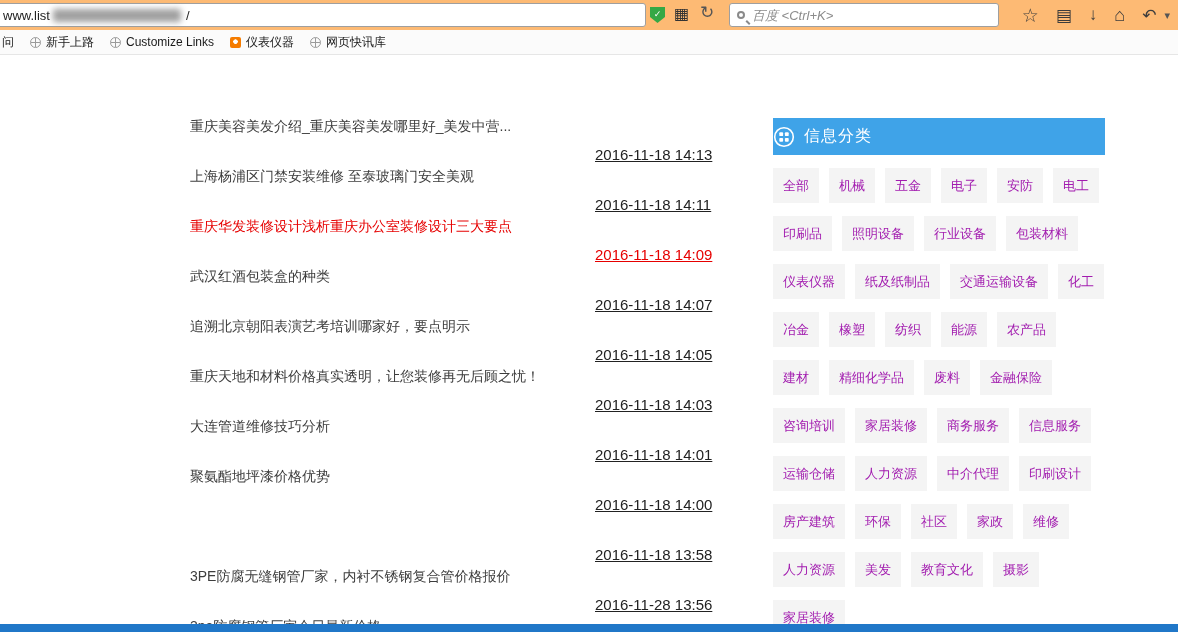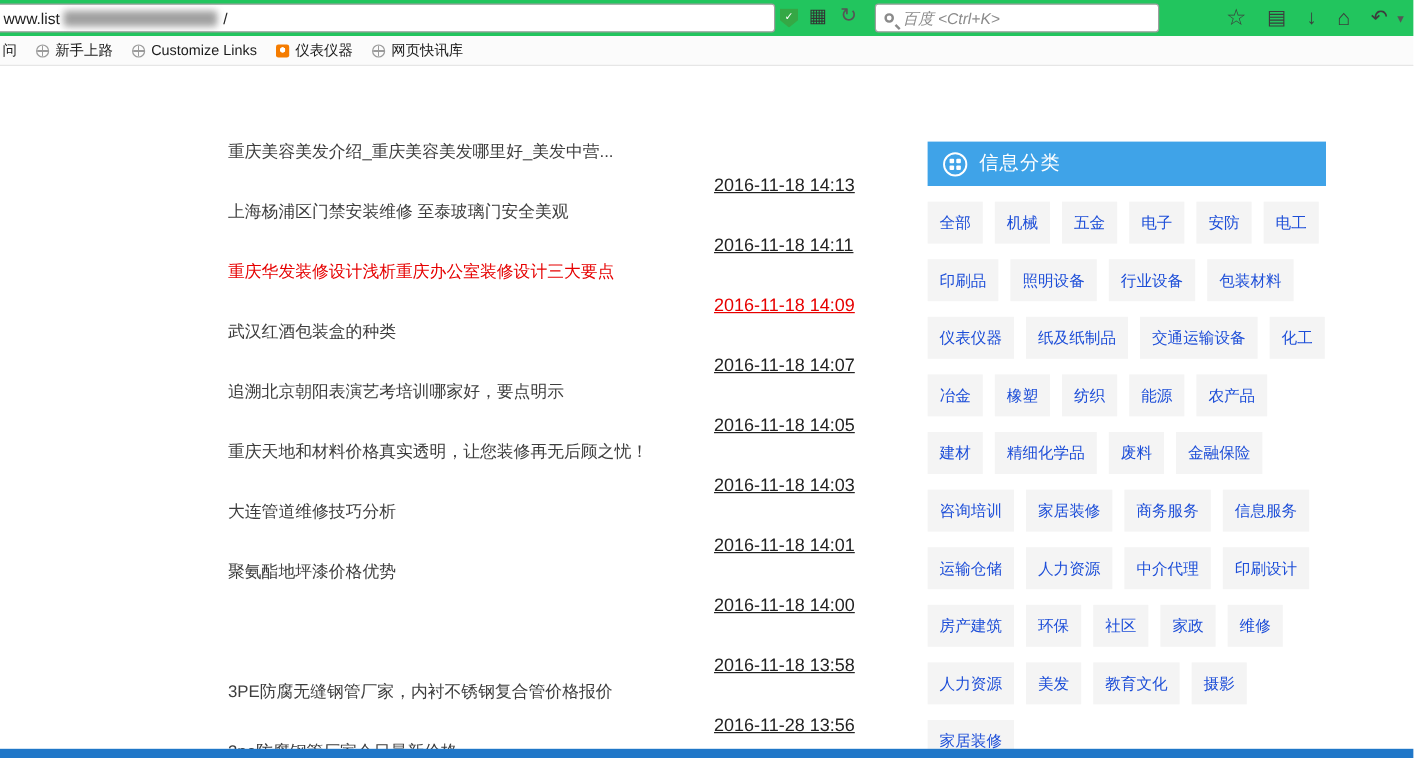--- a/index.html
+++ b/index.html
@@ -1,33 +1,33 @@
 <!DOCTYPE html>
 <html style="--accent_blue: #3FA3E8; --footer_blue: #2077C8; --highlight_red: #E60000; --suggested_icon_orange: #F57C00; --shield_green: #35A845;"><head>
 <meta charset="utf-8">
 <style>
   * { margin:0; padding:0; box-sizing:border-box; }
   html,body { width:1178px; height:632px; overflow:hidden; background:#fff;
     font-family:"Liberation Sans","DejaVu Sans",sans-serif; position:relative; }
 
   
-  .toolbar { position:absolute; top:0; left:0; right:0; height:30px; background:#22c55e;text-decoration:underline; }
+  .toolbar { position:absolute; top:0; left:0; right:0; height:30px; background:#fdba74;text-decoration:underline; }
   .addr-bar { position:absolute; left:-10px; top:3px; width:656px; height:24px;
     background:#fff; border:1px solid #9f9f9f; border-radius:3px;
     display:flex; align-items:center; padding-left:12px; font-size:13px; color:#222; }
   .url-blur { display:inline-block; width:128px; height:13px; background:#8f8f8f;
     filter:blur(3px); border-radius:2px; margin:0 5px 0 3px; opacity:.85; }
   .tb-icon { position:absolute; line-height:1; cursor:default; }
   .shield { left:650px; top:7px; width:15px; height:16px; background:var(--shield_green,#35A845);
     clip-path:polygon(0 0,100% 0,100% 62%,50% 100%,0 62%);
     display:flex; align-items:center; justify-content:center; }
   .shield span { color:#fff; font-size:9px; font-weight:bold; margin-top:-2px; }
   .qr { left:674px; top:6px; font-size:16px; color:#333; }
   .refresh { left:700px; top:4px; font-size:17px; color:#555; }
-  .search-box { position:absolute; left:729px; top:3px; width:237px; height:24px;
+  .search-box { position:absolute; left:729px; top:3px; width:270px; height:24px;
     background:#fff; border:1px solid #9f9f9f; border-radius:3px;
     display:flex; align-items:center; padding-left:7px; }
   .lens { width:8px; height:8px; border:2px solid #8a8a8a; border-radius:50%; position:relative; flex:none; }
   .lens::after { content:""; position:absolute; width:2px; height:5px; background:#8a8a8a;
     transform:rotate(-45deg); left:8px; top:7px; }
   .search-input { border:none; outline:none; background:transparent; margin-left:7px;
     width:190px; font-size:13px; color:#333; font-family:inherit; }
   .search-input::placeholder { color:#8b8b8b; font-style:italic; }
   .top-icons { position:absolute; right:8px; top:0; height:30px; display:flex;
     align-items:center; gap:17px; font-size:17px; color:#3c3c3c; }
@@ -51,24 +51,24 @@
   .articles { position:absolute; left:190px; top:112px; width:560px; }
   .article-item { position:relative; height:50px; }
   .article-title { position:absolute; left:0; top:6px; font-size:14px; color:#3d3d3d;
     text-decoration:none; white-space:nowrap; cursor:pointer;text-align:center; }
   .article-time { position:absolute; left:405px; top:34px; font-size:15px; color:#222; white-space:nowrap;text-decoration:underline; }
   .article-item.red .article-title, .article-item.red .article-time { color:var(--highlight_red,#E60000); }
 
   
   .sidebar { position:absolute; left:773px; top:118px; width:332px; }
   .sidebar-header { height:37px; background:var(--accent_blue,#3FA3E8); display:flex;
-    align-items:center; gap:9px; padding-left:12px; }
+    align-items:center; gap:9px; }
   .sidebar-title { color:#fff; font-size:16px; letter-spacing:1px; }
   .cats { margin-top:13px; display:flex; flex-wrap:wrap; gap:13px 10px; width:332px; }
-  .cat-btn { background:#f4f4f4; color:#1d4ed8; font-size:13px; line-height:13px;
+  .cat-btn { background:#f4f4f4; color:#a21caf; font-size:13px; line-height:13px;
     padding:11px 10px; white-space:nowrap; text-decoration:none; cursor:pointer; }
 
   
   .footer-strip { position:absolute; left:0; right:0; bottom:0; height:8px;
     background:var(--footer_blue,#2077C8); }
 </style>
 </head>
 <body>
 
 <div class="toolbar">

